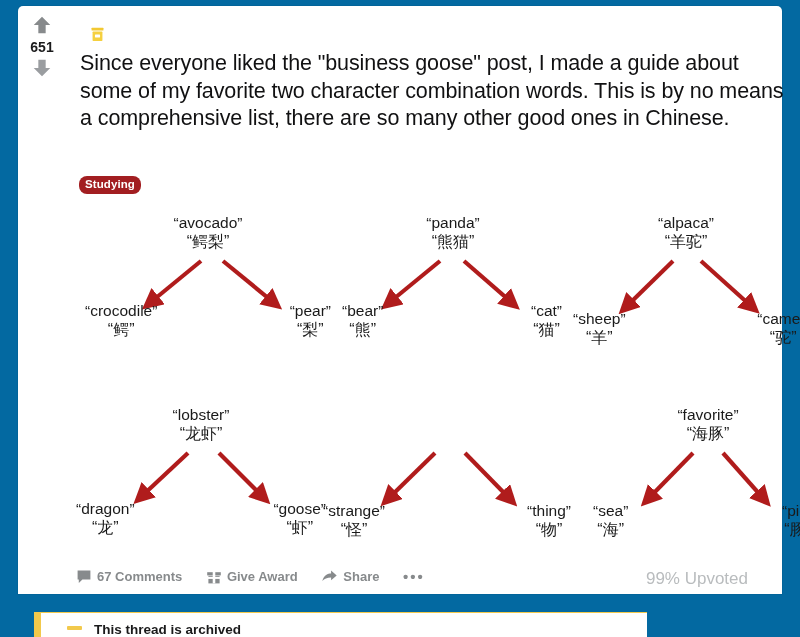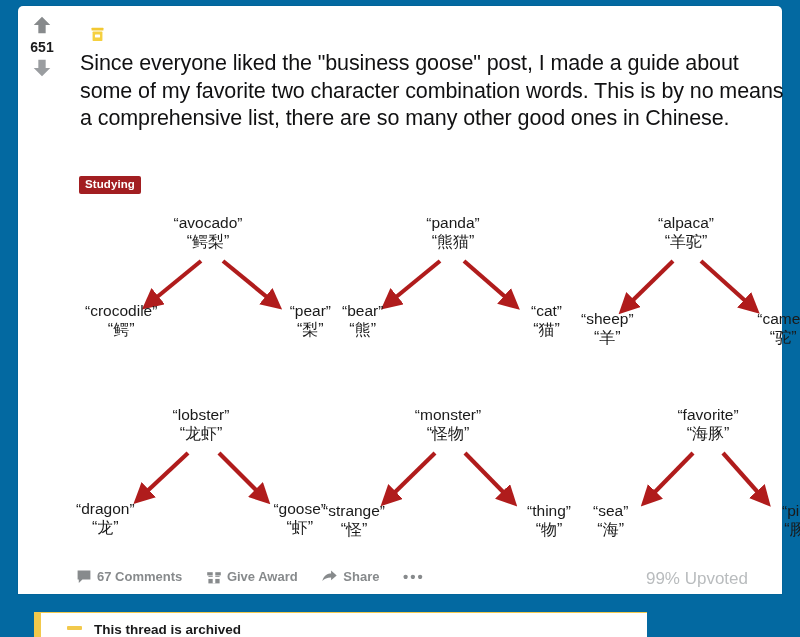--- a/index.html
+++ b/index.html
@@ -76,21 +76,21 @@
 
   
   .flair {
     position: absolute;
     left: 61px; top: 170px;
     background: #a21e21;
     color: #ffffff;
     font-size: 11.5px;
     font-weight: bold;
     padding: 2px 6px 3px 6px;
-    border-radius: 2px;
+    border-radius: 8px;
     line-height: 13px;
     letter-spacing: 0.1px;
   }
 
   
   .diagram {
     position: absolute;
     left: 20px; top: 200px;
     width: 760px; height: 355px;
   }
@@ -237,21 +237,21 @@
             <path d="M0,0 L5,2.5 L0,5 Z" fill="#b01c1c"></path>
               </marker>
             </defs>
           <line x1="112" y1="47" x2="66" y2="92" stroke="#b01c1c" stroke-width="4.2" marker-end="url(#ah2)"></line>
           <line x1="140" y1="47" x2="190" y2="92" stroke="#b01c1c" stroke-width="4.2" marker-end="url(#ah2)"></line>
         </svg>
         <div class="node parent">
           <span class="en">“alpaca”</span>
           <span class="zh">“羊驼”</span>
         </div>
-        <div class="node left" style="left:20px; top:96px;">
+        <div class="node left" style="left:12px; top:96px;">
           <span class="en">“sheep”</span>
           <span class="zh">“羊”</span>
         </div>
         <div class="node right" style="right:2px; top:96px;">
           <span class="en">“camel”</span>
           <span class="zh">“驼”</span>
         </div>
       </div>
 
       <div class="tree" style="left:38px; top:200px;">
@@ -281,24 +281,20 @@
       <div class="tree" style="left:285px; top:200px;">
         <svg class="arrows" viewBox="0 0 250 160">
           <defs>
               <marker id="ah4" markerWidth="5" markerHeight="5" refX="2.2" refY="2.5" orient="auto">
             <path d="M0,0 L5,2.5 L0,5 Z" fill="#b01c1c"></path>
               </marker>
             </defs>
           <line x1="112" y1="47" x2="66" y2="92" stroke="#b01c1c" stroke-width="4.2" marker-end="url(#ah4)"></line>
           <line x1="142" y1="47" x2="186" y2="92" stroke="#b01c1c" stroke-width="4.2" marker-end="url(#ah4)"></line>
         </svg>
-        <div class="node parent">
-          <span class="en">“monster”</span>
-          <span class="zh">“怪物”</span>
-        </div>
         <div class="node left" style="left:0px; top:96px;">
           <span class="en">“strange”</span>
           <span class="zh">“怪”</span>
         </div>
         <div class="node right" style="right:2px; top:96px;">
           <span class="en">“thing”</span>
           <span class="zh">“物”</span>
         </div>
       </div>
 

